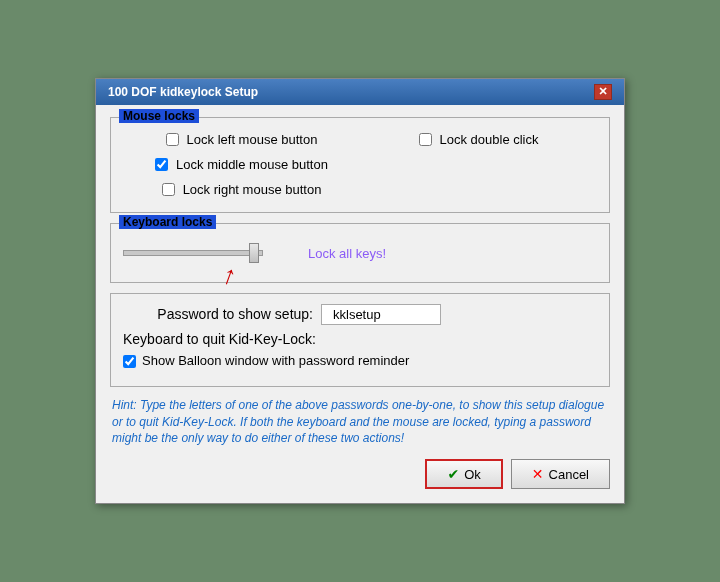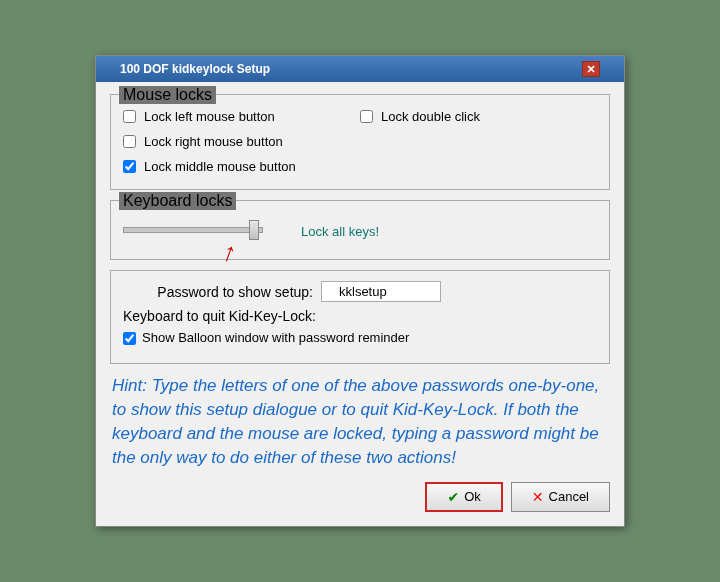--- a/index.html
+++ b/index.html
@@ -18,21 +18,21 @@
     .window {
       background: #f0f0f0;
       border: 1px solid #888;
       box-shadow: 2px 2px 8px rgba(0,0,0,0.4);
       width: 530px;
     }
 
     .title-bar {
       background: linear-gradient(to bottom, #4a7fc1, #2a5fa0);
       color: white;
-      padding: 5px 24px;
+      padding: 5px 12px;
       display: flex;
       align-items: center;
       justify-content: space-between;
       font-size: 12px;
       font-weight: bold;
     }
 
     .title-bar-close {
       background: #c0392b;
       border: 1px solid #922b21;
@@ -55,31 +55,32 @@
       border: 1px solid #aaa;
       padding: 8px 12px 10px 12px;
       margin-bottom: 10px;
       position: relative;
     }
 
     .group-box-title {
       position: absolute;
       top: -9px;
       left: 8px;
-      background: #737373;
+      background: #1d4ed8;
       padding: 0 4px;
-      font-weight: normal;
-      font-size: 16px;
+      font-weight: bold;
+      font-size: 12px;
     }
 
     .checkbox-row {
       display: flex;
       align-items: center;
       margin-bottom: 5px;
       gap: 8px;
+      justify-content: center;
     }
 
     .checkbox-row input[type="checkbox"] {
       margin: 0;
       width: 13px;
       height: 13px;
     }
 
     .two-col-checkboxes {
       display: flex;
@@ -123,43 +124,43 @@
       height: 20px;
       background: linear-gradient(to bottom, #e8e8e8, #c0c0c0);
       border: 1px solid #888;
       position: absolute;
       top: 3px;
       left: 126px;
       cursor: pointer;
     }
 
     .lock-all-label {
-      color: #0f766e;
+      color: #8b5cf6;
       font-size: 13px;
-      margin-left: 24px;
+      margin-left: 31px;
     }
 
     
     .form-row {
       display: flex;
       align-items: center;
       margin-bottom: 6px;
       gap: 8px;
     }
 
     .form-label {
       min-width: 190px;
       text-align: right;
       font-size: 14px;
     }
 
     .form-input {
       border: 1px solid #aaa;
       background: white;
-      padding: 2px 17px;
+      padding: 2px 11px;
       font-size: 13px;
       width: 120px;
       font-family: inherit;
     }
 
     .form-section {
       border: 1px solid #aaa;
       padding: 10px 12px;
       margin-bottom: 10px;
     }
@@ -169,21 +170,21 @@
       display: flex;
       align-items: flex-end;
       gap: 6px;
       margin-bottom: 8px;
     }
 
     
     .hint-text {
       color: #1a6ac7;
       font-style: italic;
-      font-size: 17px;
+      font-size: 12px;
       line-height: 1.4;
       margin-bottom: 12px;
       padding: 0 2px;
     }
 
     
     .button-row {
       display: flex;
       justify-content: flex-end;
       gap: 8px;
@@ -231,26 +232,26 @@
     <div class="group-box">
       <span class="group-box-title">Mouse locks</span>
 
       <div class="two-col-checkboxes" style="margin-top:6px;">
         <div class="col">
           <div class="checkbox-row">
             <input type="checkbox" id="cb-left" style="">
             <label for="cb-left">Lock left mouse button</label>
           </div>
           <div class="checkbox-row">
+            <input type="checkbox" id="cb-middle" checked="" style="">
+            <label for="cb-middle">Lock middle mouse button</label>
+          </div>
+          <div class="checkbox-row">
             <input type="checkbox" id="cb-right" style="">
             <label for="cb-right">Lock right mouse button</label>
-          </div>
-          <div class="checkbox-row">
-            <input type="checkbox" id="cb-middle" checked="" style="">
-            <label for="cb-middle">Lock middle mouse button</label>
           </div>
         </div>
         <div class="col">
           <div class="checkbox-row">
             <input type="checkbox" id="cb-double" style="">
             <label for="cb-double">Lock double click</label>
           </div>
         </div>
       </div>
     </div>

